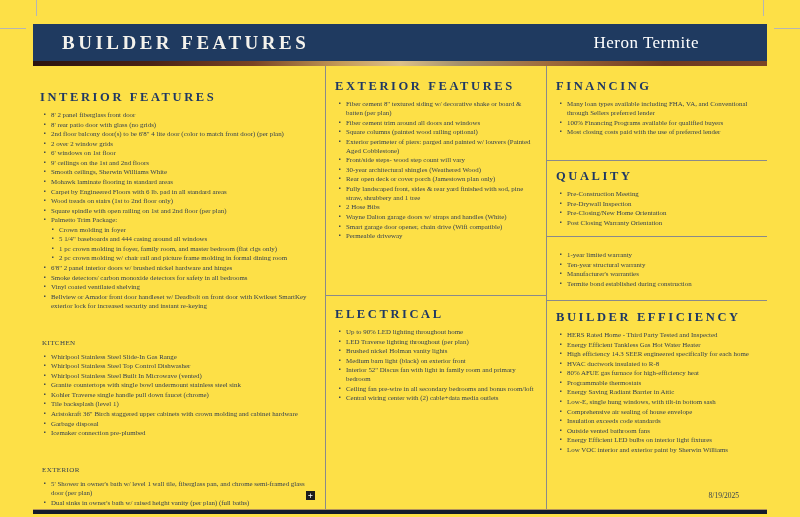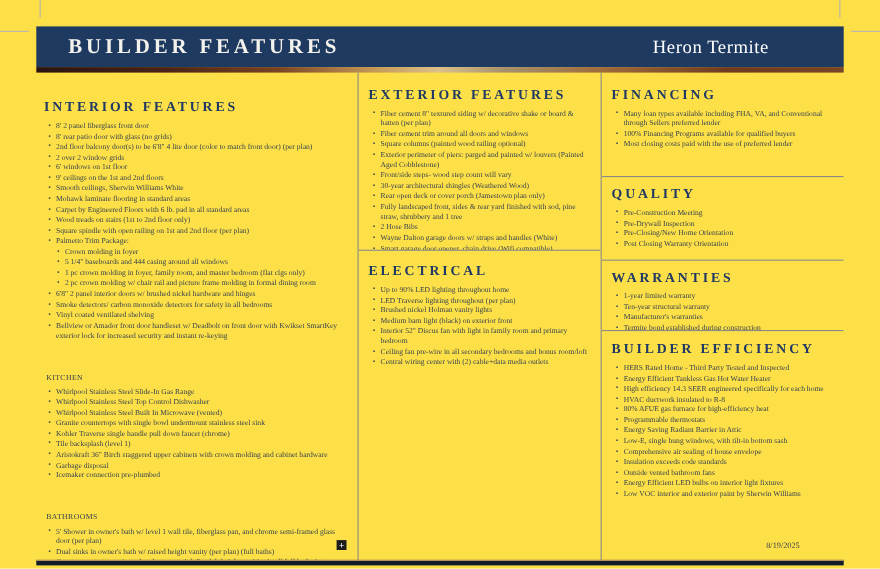--- a/index.html
+++ b/index.html
@@ -48,28 +48,28 @@
   }
   ul { list-style:none; margin:6px 0 0 0; padding:0 4px 0 3px; }
   li {
     position:relative; padding-left:8px; margin:0 0 .6px 0;
     font-size:6.9px; line-height:1.3; color:#333f4f;
   }
   li::before { content:"▪"; position:absolute; left:1px; top:0; font-size:5.5px; color:#333f4f; }
   li.indent { margin-left:8px; }
 
   .sec { box-sizing:border-box; padding:13px 8px 0 9px; overflow:hidden; }
-  .sec-exterior { height:162px; border-bottom:1px solid #8a8a8a; }
+  .sec-exterior { height:230px; border-bottom:1px solid #8a8a8a; }
   .sec-electrical { flex:1; padding-top:11px; }
   .sec-financing { height:95px; border-bottom:1px solid #8a8a8a; }
   .sec-quality { height:76px; border-bottom:1px solid #8a8a8a; padding-top:8px; }
   .sec-warranties { height:64px; border-bottom:1px solid #8a8a8a; padding-top:8px; }
   .sec-energy { flex:1; padding-top:9px; }
 
-  .date { position:absolute; right:40px; bottom:9px; font-size:7.5px; color:#333f4f; }
+  .date { position:absolute; right:28px; bottom:9px; font-size:7.5px; color:#333f4f; }
 
   .plus-icon {
     position:absolute; right:10px; bottom:9px; width:9px; height:9px;
     background:#1c1c1c; color:#ffffff; font-size:8px; line-height:9px;
     text-align:center; font-family:"DejaVu Sans Mono", monospace; cursor:pointer;
   }
 
   .bottombar {
     position:absolute; left:33px; top:509px; width:734px; height:5px;
     background:#131c2b; border-top:1.5px solid #b2935b; box-sizing:border-box;
@@ -122,21 +122,21 @@
           <li>Whirlpool Stainless Steel Slide-In Gas Range</li>
           <li>Whirlpool Stainless Steel Top Control Dishwasher</li>
           <li>Whirlpool Stainless Steel Built In Microwave (vented)</li>
           <li>Granite countertops with single bowl undermount stainless steel sink</li>
           <li>Kohler Traverse single handle pull down faucet (chrome)</li>
           <li>Tile backsplash (level 1)</li>
           <li>Aristokraft 36" Birch staggered upper cabinets with crown molding and cabinet hardware</li>
           <li>Garbage disposal</li>
           <li>Icemaker connection pre-plumbed</li>
         </ul>
-      <h3>BATHROOMS</h3>
+      <h3>EXTERIOR</h3>
       <ul>
           <li>5' Shower in owner's bath w/ level 1 wall tile, fiberglass pan, and chrome semi-framed glass door (per plan)</li>
           <li>Dual sinks in owner's bath w/ raised height vanity (per plan) (full baths)</li>
           <li>Quartz countertops w/round undermount sink &amp; adult height vanities in all full baths (opt bonus baths &amp; guest suite baths)</li>
           <li>Emser tile flooring in all full baths and laundry room</li>
           <li>Brushed nickel metal framed mirrors in powder room and owner's bath with sheet mirrors at all guest baths</li>
           <li>Kohler Elate centerspread faucets (chrome) at all baths with matching tub and shower valves</li>
         </ul>
       <div class="plus-icon">+</div>
     </section>
@@ -185,21 +185,20 @@
       <div class="sec sec-quality">
         <h2>QUALITY</h2>
         <ul>
             <li>Pre-Construction Meeting</li>
             <li>Pre-Drywall Inspection</li>
             <li>Pre-Closing/New Home Orientation</li>
             <li>Post Closing Warranty Orientation</li>
           </ul>
       </div>
       <div class="sec sec-warranties">
-        <h2>WARRANTIES</h2>
         <ul>
             <li>1-year limited warranty</li>
             <li>Ten-year structural warranty</li>
             <li>Manufacturer's warranties</li>
             <li>Termite bond established during construction</li>
           </ul>
       </div>
       <div class="sec sec-energy">
         <h2>BUILDER EFFICIENCY</h2>
         <ul>

